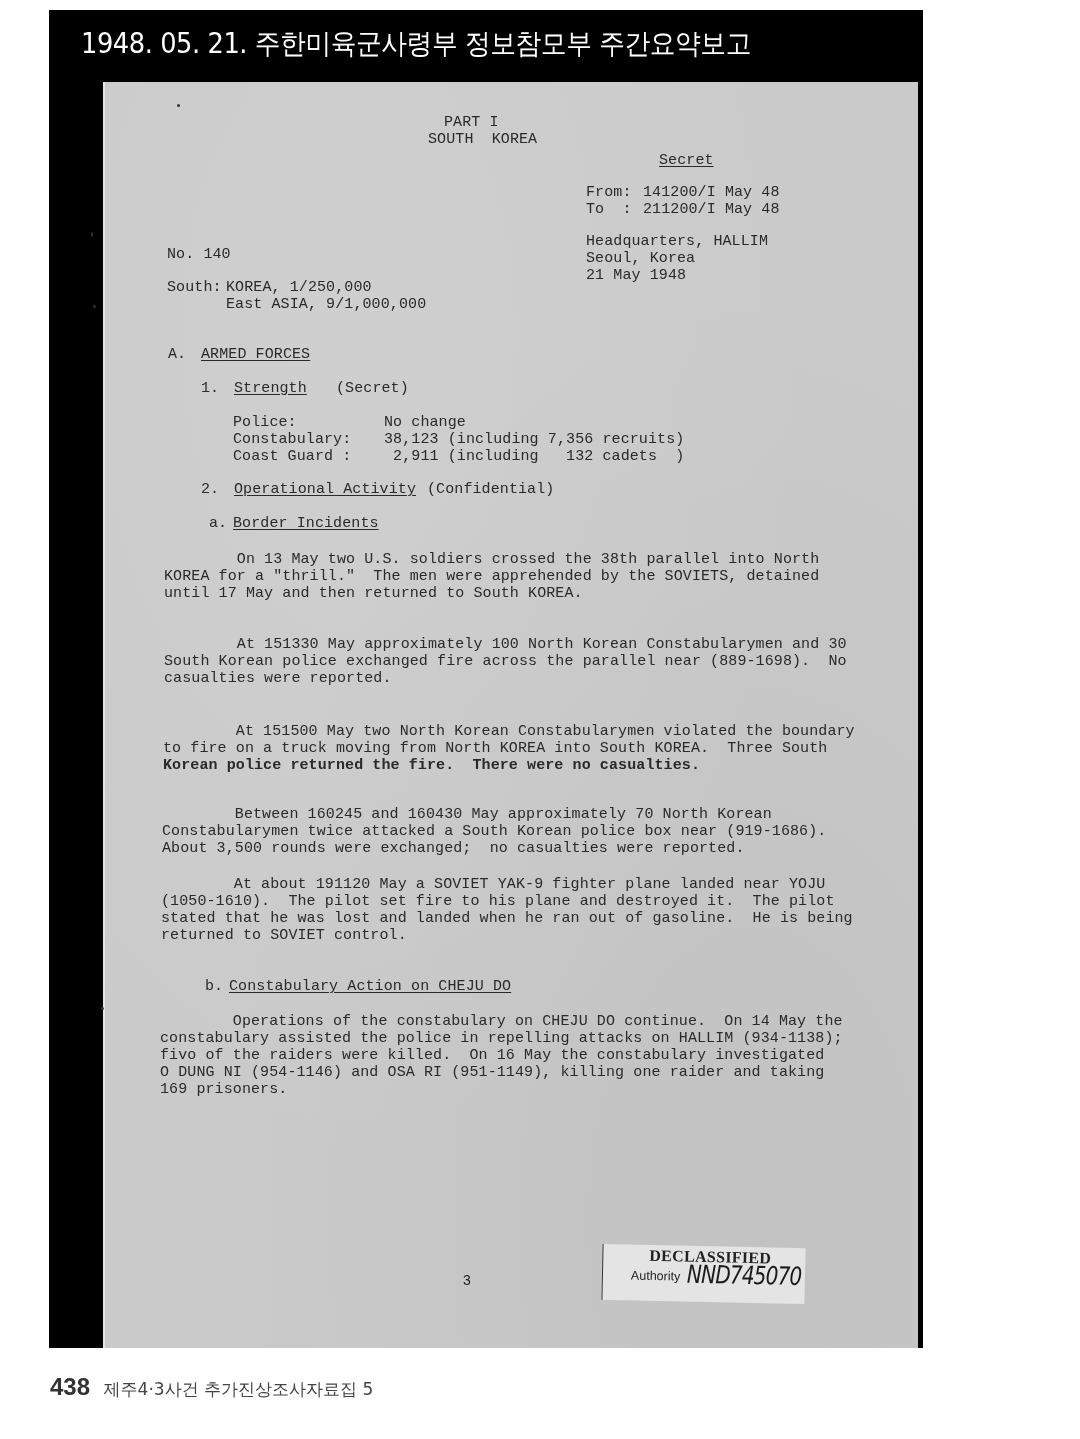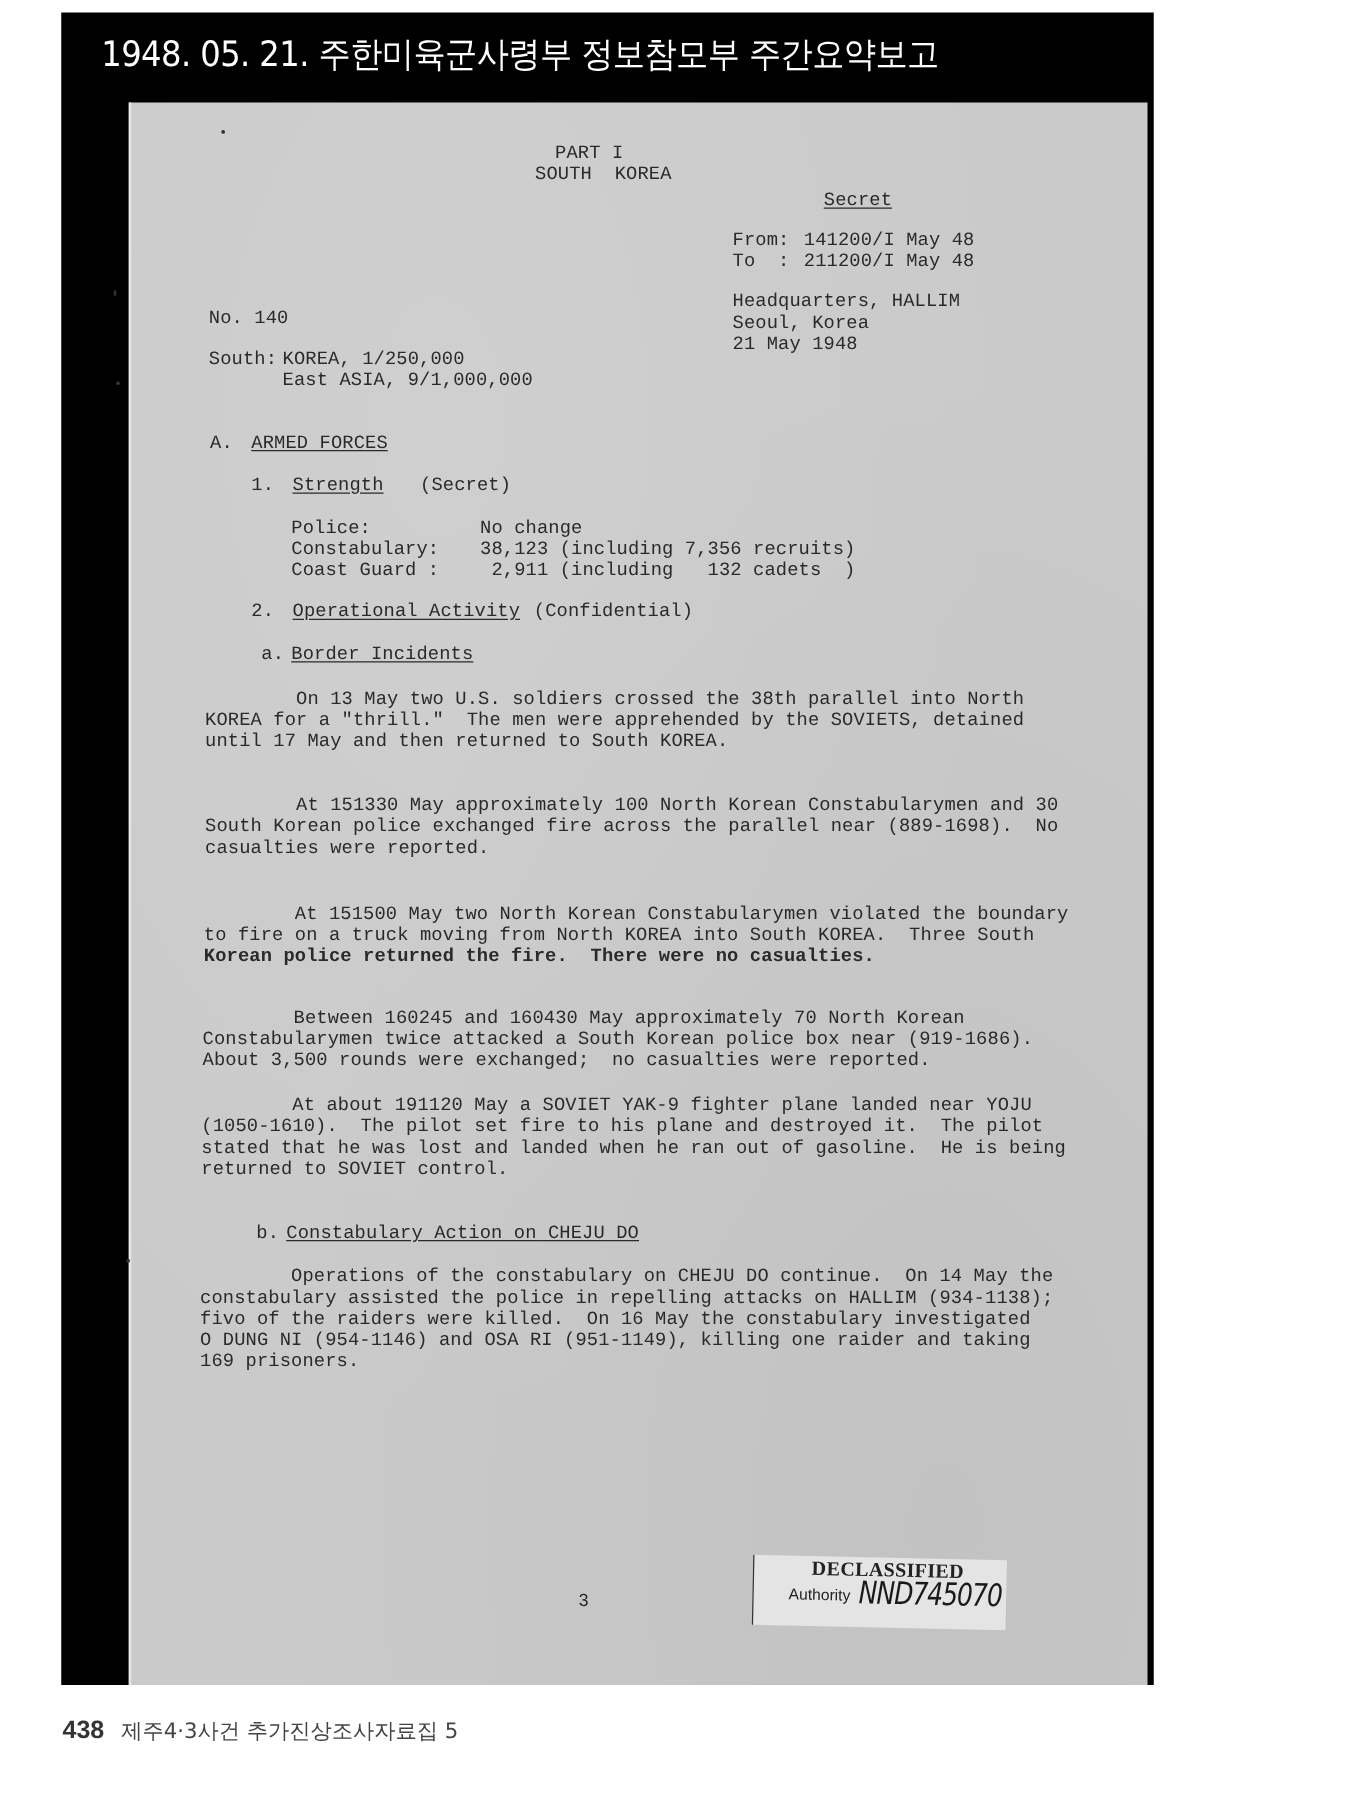--- a/index.html
+++ b/index.html
@@ -10,21 +10,21 @@
           background-image: radial-gradient(ellipse at 30% 20%, rgba(255,255,255,0.10), rgba(0,0,0,0) 60%), radial-gradient(ellipse at 80% 90%, rgba(0,0,0,0.04), rgba(0,0,0,0) 60%);
           border-left:2px solid #e6e6e6; }
   .t { position:absolute; font-family:"Liberation Mono", "DejaVu Sans Mono", monospace; font-size:15px; color:#2a2a2a; white-space:pre; line-height:16.5px; letter-spacing:0.1px; }
   .u { text-decoration:underline; text-underline-offset:2px; }
   .stamp { position:absolute; left:497px; top:1164px; width:202px; height:56px; background:#e4e4e4; border-left:1.5px solid #333; transform:rotate(1.2deg); }
   .stamp .d { position:absolute; left:46px; top:2px; font-family:"Liberation Serif", serif; font-weight:bold; font-size:16px; color:#222; letter-spacing:0.3px; }
   .stamp .a { position:absolute; left:28px; top:24px; font-family:"Liberation Sans", sans-serif; font-size:12.5px; color:#222; }
   .stamp .n { position:absolute; left:84px; top:14px; font-family:"DejaVu Sans", sans-serif; font-size:25px; color:#1a1a1a; transform:scaleX(0.8); transform-origin:left center; letter-spacing:-1px; font-style:italic; }
   .pagenum { position:absolute; left:358px; top:1190px; font-family:"Liberation Sans", sans-serif; font-size:14px; color:#222; }
   .footer { position:absolute; left:50px; top:1373px; font-size:20px; color:#333; white-space:nowrap; }
-  .footer .num { font-weight:bold; font-size:20px; color:#333; margin-right:8px; }
+  .footer .num { font-weight:bold; font-size:24px; color:#333; margin-right:8px; }
   .footer .txt { font-family:"DejaVu Sans", sans-serif; font-size:17px; color:#444; }
   .speck { position:absolute; background:#333; border-radius:50%; }
 </style>
 </head>
 <body>
 
 <div class="frame">
   <div class="title">1948. 05. 21. 주한미육군사령부 정보참모부 주간요약보고</div>
 
   <div class="page">

